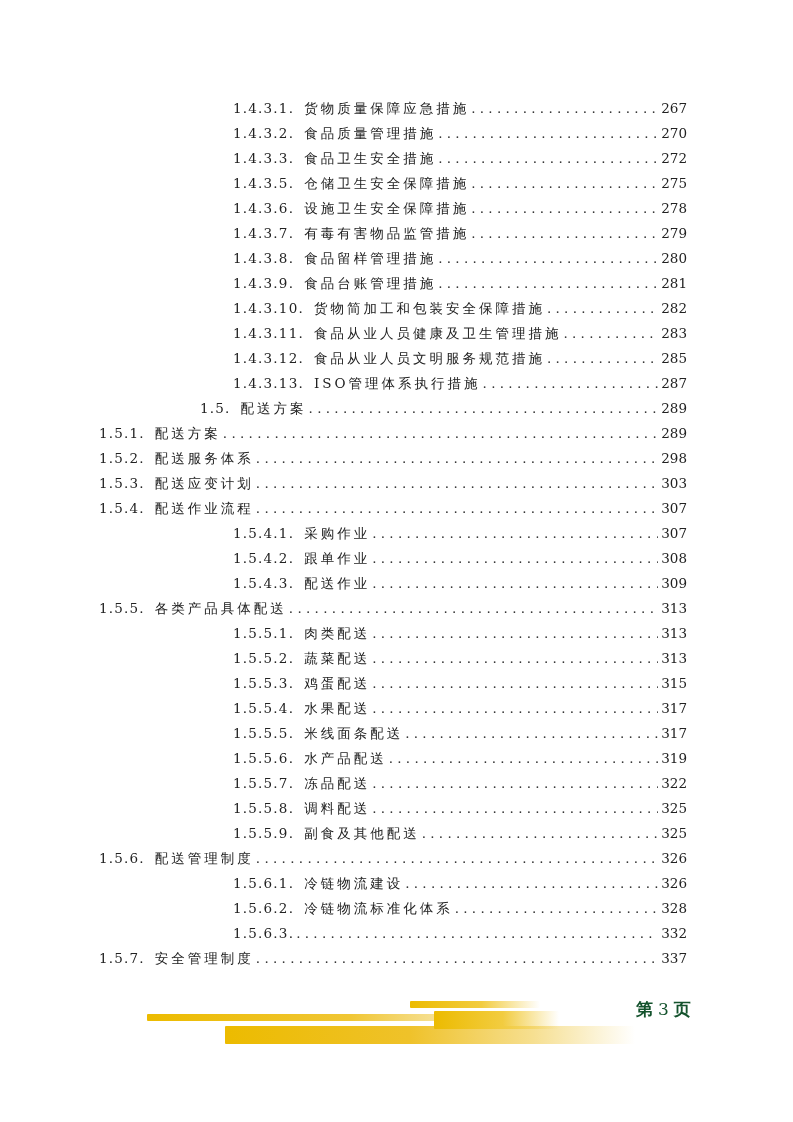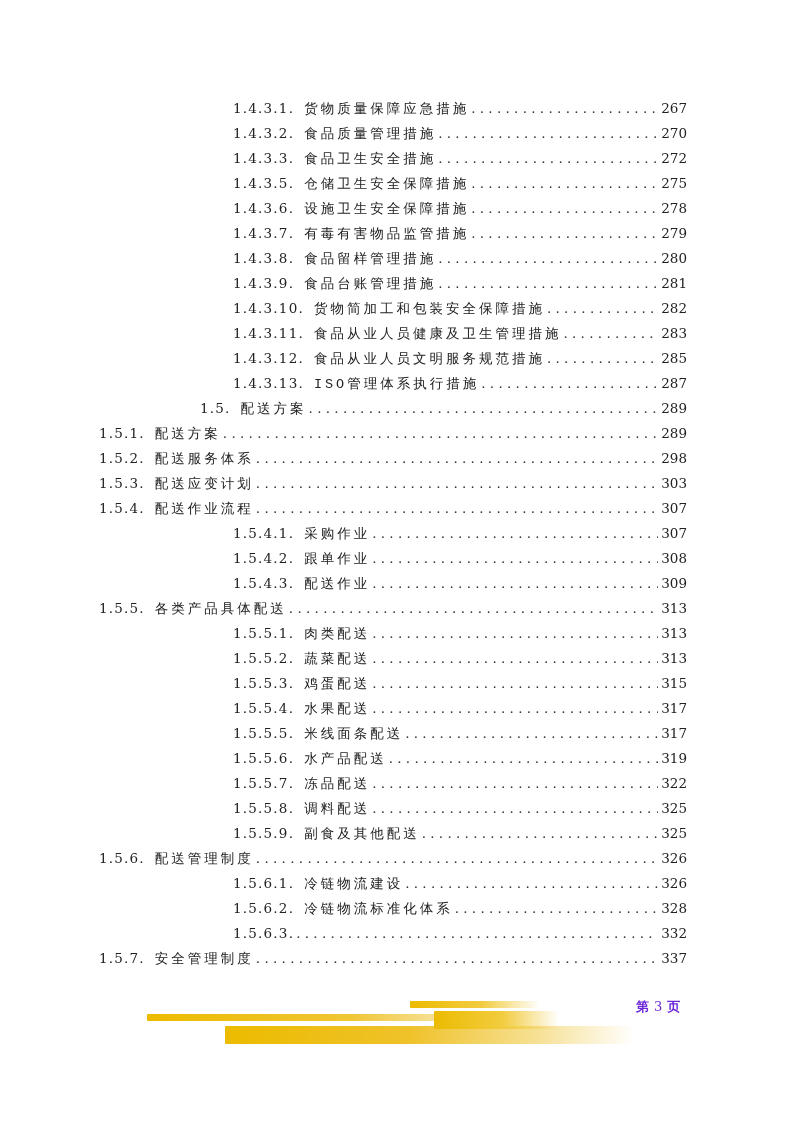--- a/index.html
+++ b/index.html
@@ -37,21 +37,20 @@
     .toc-row.l3 { padding-left: 92px; }
     .toc-row.l4 { padding-left: 226px; }
     .toc-num {
       letter-spacing: 1.2px;
       flex: 0 0 auto;
     }
     .toc-title {
       letter-spacing: 3px;
       margin-left: 10px;
       flex: 0 0 auto;
-      font-family: Liberation Mono, monospace;
     }
     .toc-dots {
       flex: 1 1 auto;
       overflow: hidden;
       margin: 0 3px 0 2px;
       letter-spacing: 4.3px;
       color: #333;
     }
     .toc-dots::before {
       content: "..................................................................................................................................................";
@@ -84,24 +83,24 @@
       background: linear-gradient(to right, #ecbb00 0%, #f2cc40 55%, rgba(255,255,255,0) 100%);
     }
     .bar-bottom {
       left: 225px; top: 31px; width: 410px; height: 18px;
       background: linear-gradient(to right, #ecbb00 0%, #efc22a 45%, #f6df90 75%, rgba(255,255,255,0) 100%);
     }
     .page-label {
       position: absolute;
       left: 636px;
       top: 3px;
-      font-size: 13px;
+      font-size: 17px;
       font-family: "DejaVu Sans", "Liberation Sans", sans-serif;
       font-weight: bold;
-      color: #6d28d9;
+      color: #14532d;
       letter-spacing: 1px;
     }
     .page-label .num {
       font-weight: normal;
       font-family: "DejaVu Serif", serif;
       margin: 0 4px;
     }
   </style>
 </head>
 <body>

